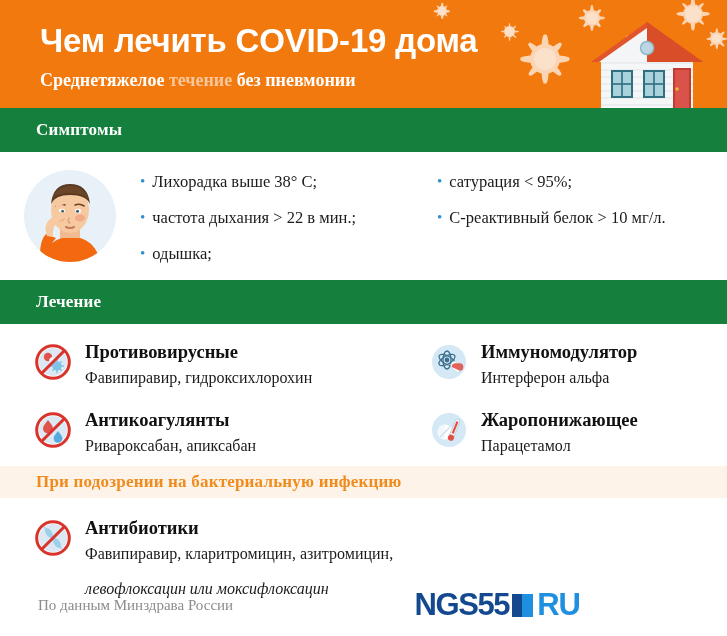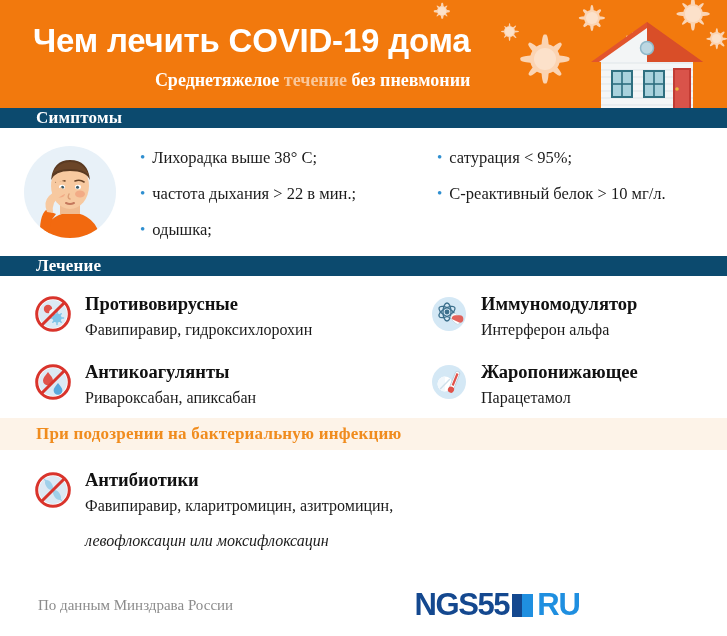--- a/index.html
+++ b/index.html
@@ -23,24 +23,23 @@
   
   .header {
     position: relative;
     width: 727px;
     height: 108px;
     background: #f2790d;
     overflow: hidden;
   }
   .header-text {
     position: absolute;
-    left: 33px;
+    left: 40px;
     top: 22px;
     z-index: 5;
-    text-align: right;
   }
   .header-title {
     font-family: "Liberation Sans", "DejaVu Sans", sans-serif;
     font-weight: bold;
     font-size: 33px;
     line-height: 38px;
     color: #ffffff;
     letter-spacing: -0.2px;
     white-space: nowrap;
   }
@@ -102,22 +101,22 @@
   .house { position: absolute; right: 18px; bottom: 0; width: 124px; height: 92px; z-index: 4; }
 
   
   .band {
     width: 727px;
     display: flex;
     align-items: center;
     padding-left: 36px;
   }
   .band-peach {
-    height: 20px;
-    background: #0c4a6e;
+    height: 44px;
+    background: #15803d;
   }
   .band-peach .band-label {
     font-family: "Liberation Serif", "DejaVu Serif", serif;
     font-weight: bold;
     font-size: 17px;
     color: #ffffff;
     letter-spacing: 0.2px;
   }
   .band-cream {
     height: 32px;

